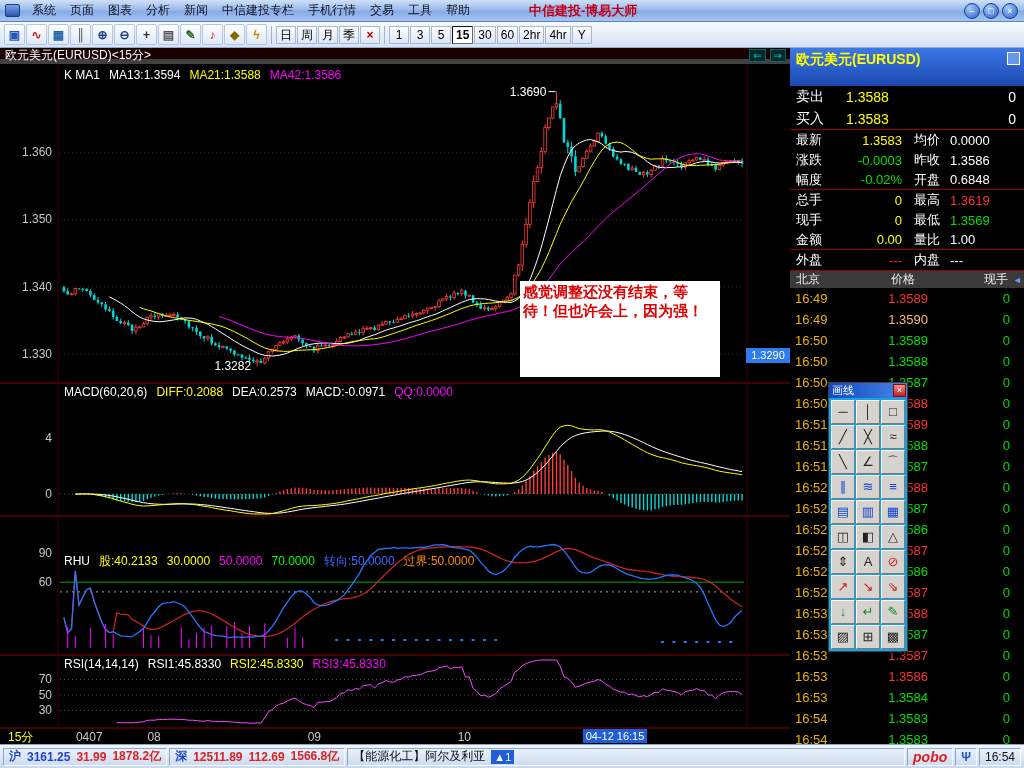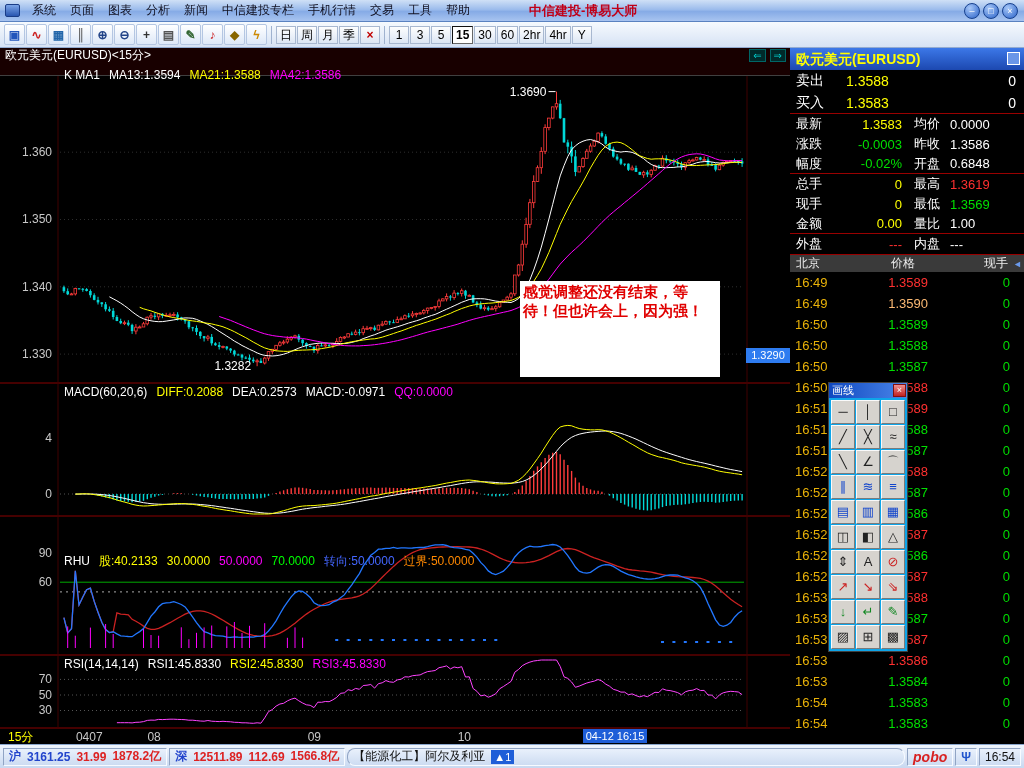--- a/index.html
+++ b/index.html
@@ -31,39 +31,39 @@
   .tb-sep { width:1px; height:18px; background:#9fb2cf; margin:0 4px; }
   #tb-periods,#tb-intervals { display:flex; gap:1px; }
   .pbtn { min-width:20px; height:18px; border:1px solid #a8b8d0; padding:0 3px;
     background:linear-gradient(#fdfefe,#dce6f4); font-size:12px; line-height:16px; text-align:center; }
   .pbtn.active { background:#ffffff; border:1px solid #666; border-style:inset; font-weight:bold; }
   .pbtn.closex { color:#c00000; font-weight:bold; }
 
   
   .chart-wrap { position:absolute; top:48px; left:0; width:790px; height:696px; background:#000; }
   #chart-canvas { position:absolute; top:0; left:0; z-index:1; }
-  .chart-header { position:absolute; top:0; left:0; width:790px; height:28px; z-index:5;
-    background:#180000; border-bottom:1px solid #404040; color:#fff; font-size:12px;
+  .chart-header { position:absolute; top:0; left:0; width:790px; height:16px; z-index:5;
+    background:#180000; border-bottom:5px solid #404040; color:#fff; font-size:12px;
     line-height:15px; padding-left:5px; }
   .chart-nav { position:absolute; right:4px; top:1px; display:flex; gap:4px; }
   .nav-arrow { color:#00d8d8; background:#002a2a; border:1px solid #066; font-size:10px;
     line-height:11px; padding:0 3px; }
   .legend { position:absolute; left:64px; z-index:6; font-size:12px; white-space:nowrap; }
   .legend span { margin-right:9px; }
   #k-legend { top:20px; } #macd-legend { top:337px; } #rhu-legend { top:470px;margin-top:35px; } #rsi-legend { top:609px; }
   .annotation { position:absolute; left:520px; top:233px; width:200px; height:96px; z-index:7;
     background:#ffffff; color:#e00000; font-weight:bold; font-size:15px; line-height:19px; padding:1px 3px; }
   .price-tag { position:absolute; left:746px; top:300px; width:44px; height:15px; z-index:7;
     background:#2e7cf0; color:#fff; font-size:11px; line-height:15px; text-align:center; }
   .time-stamp { position:absolute; left:583px; top:681px; width:64px; height:14px; z-index:7;
     background:#1e5ed8; color:#fff; font-size:11px; line-height:14px; text-align:center; }
 
   
   .quote-panel { position:absolute; top:48px; left:790px; width:234px; height:696px; background:#000; }
-  .quote-header { height:22px; background:linear-gradient(#3c78e8,#1c48b0); color:#ffff00;
+  .quote-header { height:38px; background:linear-gradient(#3c78e8,#1c48b0); color:#ffff00;
     font-size:14px; font-weight:bold; line-height:22px; padding-left:6px; position:relative; }
   .mini-box { position:absolute; right:4px; top:4px; width:13px; height:13px;
     border:1px solid #fff; background:#6a96e8; }
   .ba-row { display:flex; height:22px; align-items:center; font-size:14px; }
   .ba-l { width:56px; padding-left:6px; color:#fff; }
   .ba-v { flex:1; color:#ffff00; }
   .ba-0 { width:44px; text-align:right; padding-right:8px; color:#fff; }
   .sep-red { border-bottom:1px solid #990000; }
   .stat-row { display:flex; height:20px; align-items:center; font-size:13px; }
   .st-l { width:46px; padding-left:6px; color:#fff; }
@@ -92,21 +92,21 @@
   .palette-body { display:grid; grid-template-columns:repeat(3,1fr); gap:1px; padding:2px; }
   .tool-cell { height:24px; background:#d6d3ce; font-size:13px; text-align:center; line-height:22px;
     border:1px solid; border-color:#fafafa #7a7a7a #7a7a7a #fafafa; }
 
   
   .statusbar { position:absolute; top:744px; left:0; width:1024px; height:24px;
     background:linear-gradient(#f0f6fe,#c8d8f0); border-top:1px solid #8aa6cc;
     display:flex; align-items:center; gap:2px; padding:0 3px; font-size:12px; }
   .sb-seg { border:1px solid; border-color:#90a4c4 #f8fbff #f8fbff #90a4c4; height:18px;
     display:flex; align-items:center; gap:6px; padding:0 5px; white-space:nowrap; }
-  .sb-news { flex:1;border-radius:8px; }
+  .sb-news { flex:1; }
   .badge { background:#1e5ed8; color:#fff; padding:0 3px; font-size:11px; height:14px; line-height:14px; }
   .brand { color:#d82020; font-weight:bold; font-style:italic; font-size:14px; }
   .c-blue { color:#2244cc; font-weight:bold; }
   .c-red { color:#dd2222; font-weight:bold; }
   .c-black { color:#111; }
   .signal { color:#2255cc; font-weight:bold; }
 </style>
 </head>
 <body>
 

